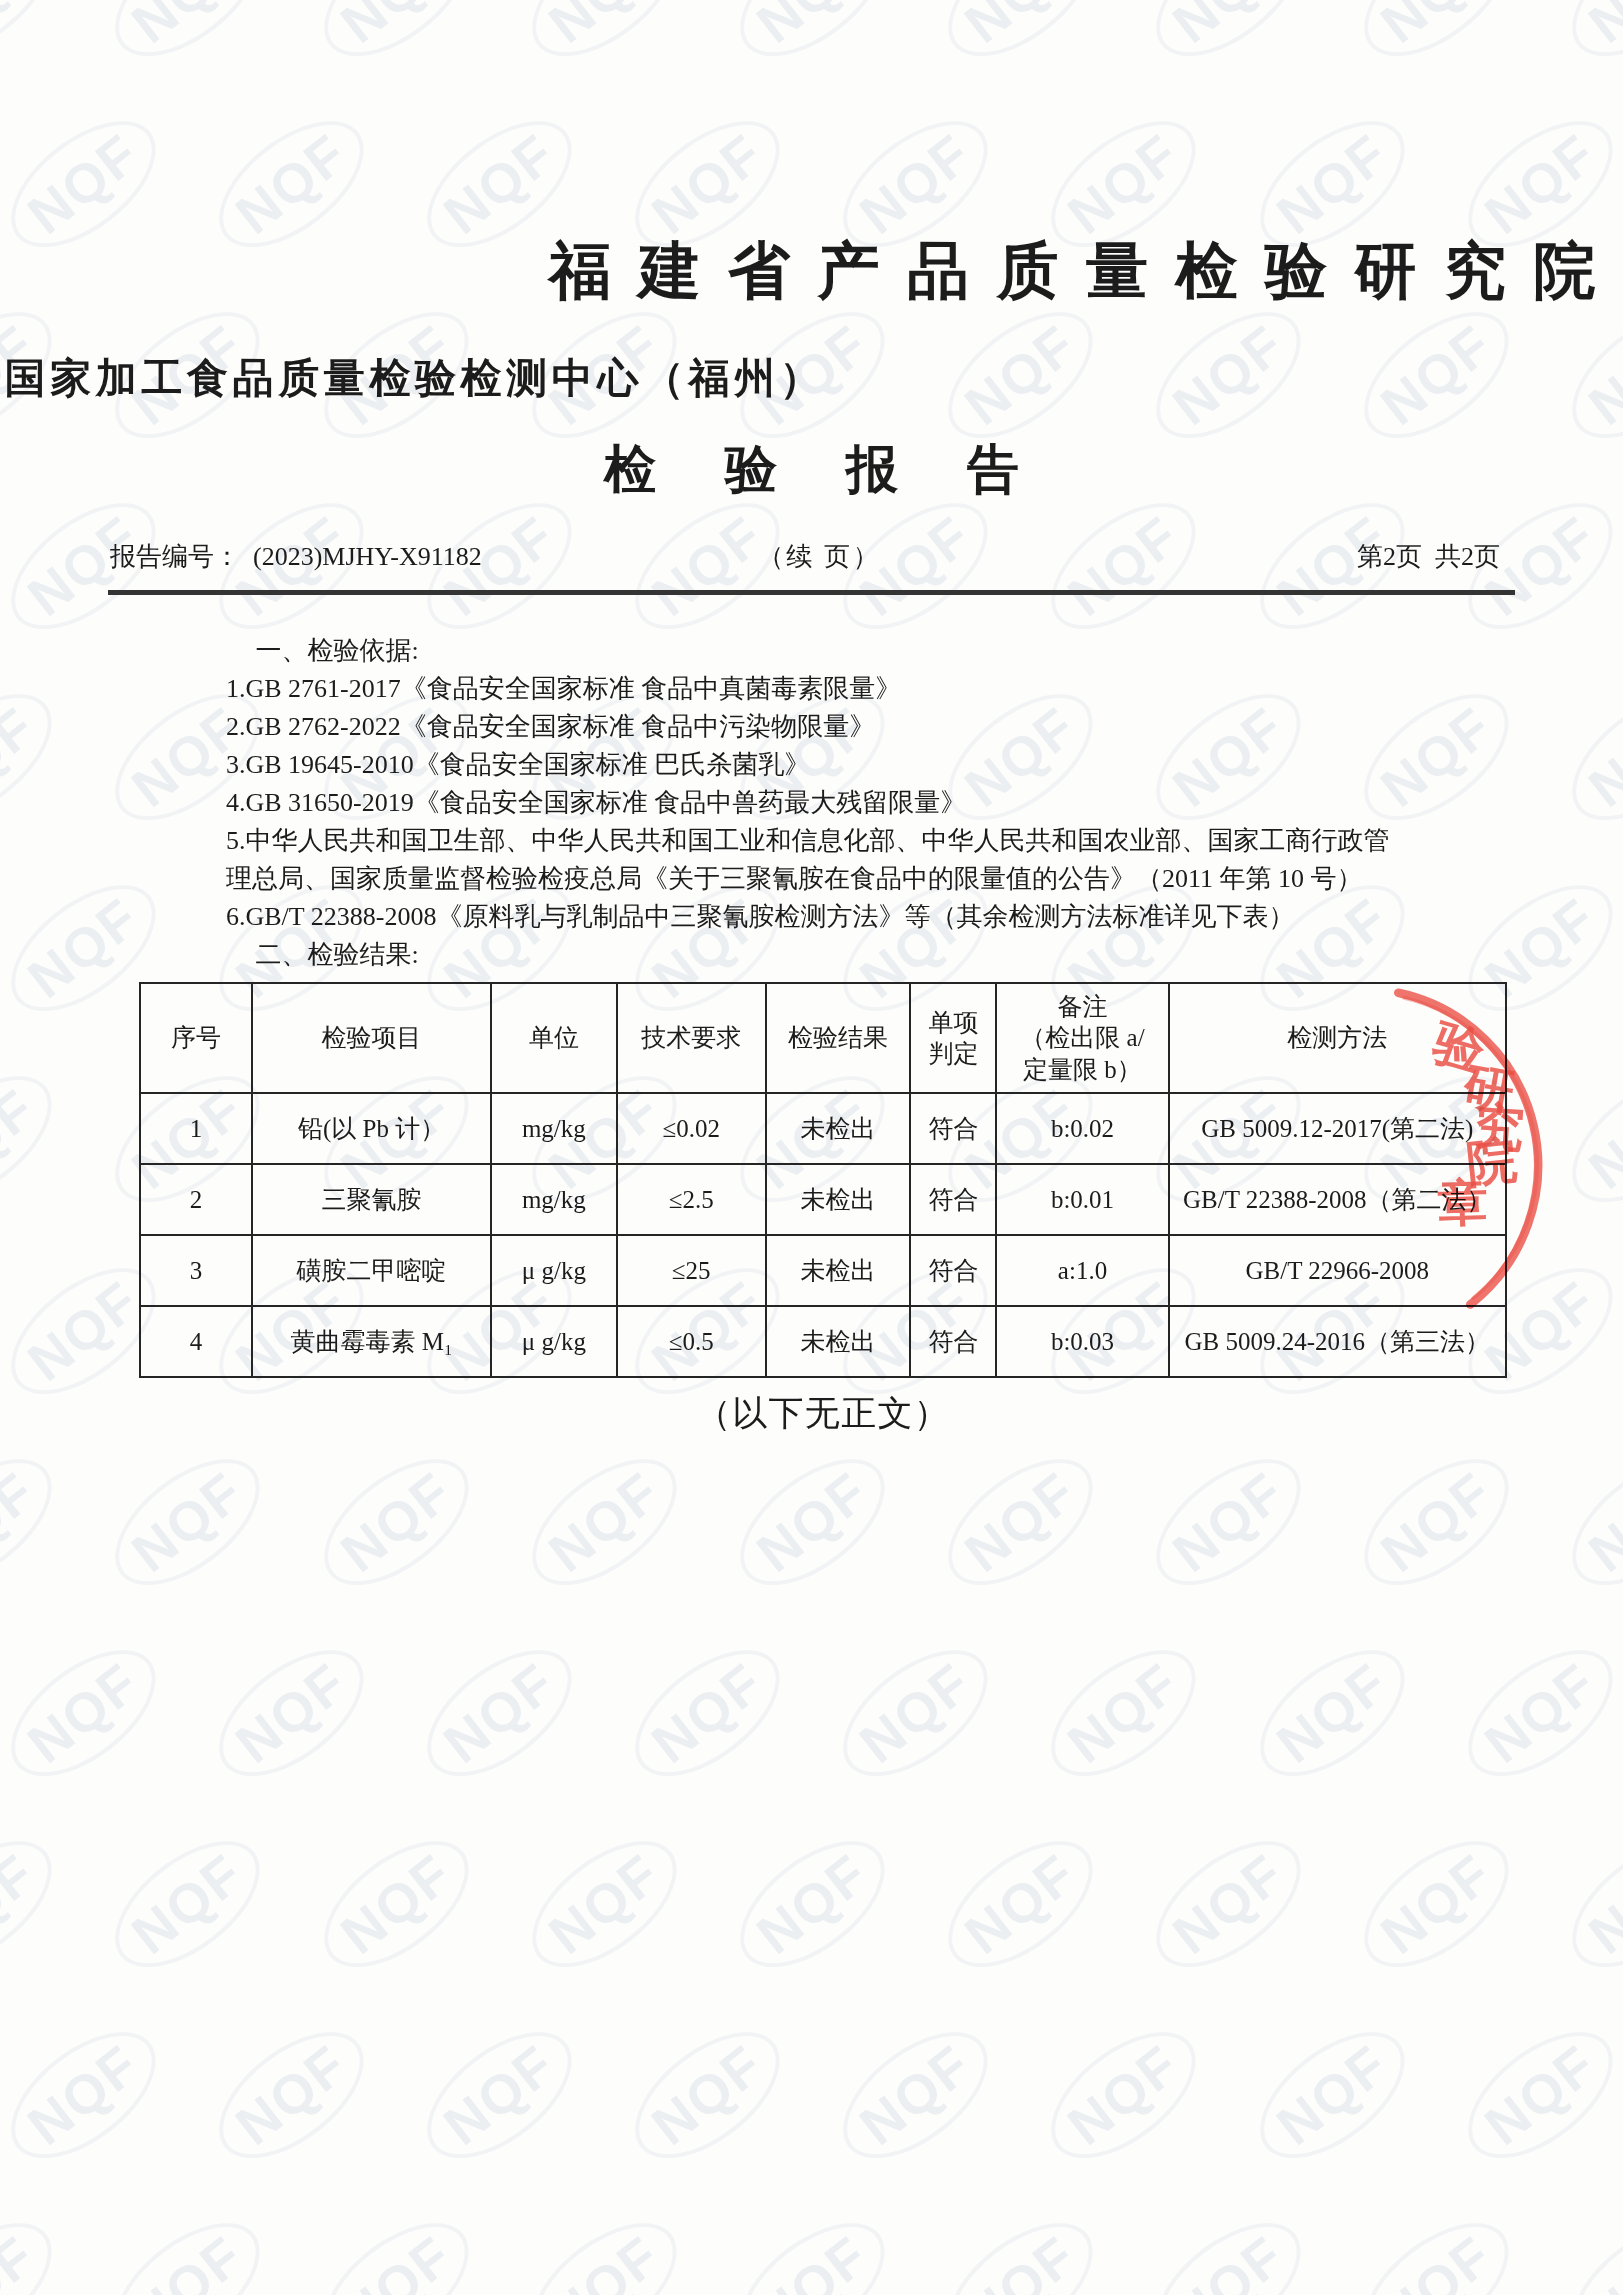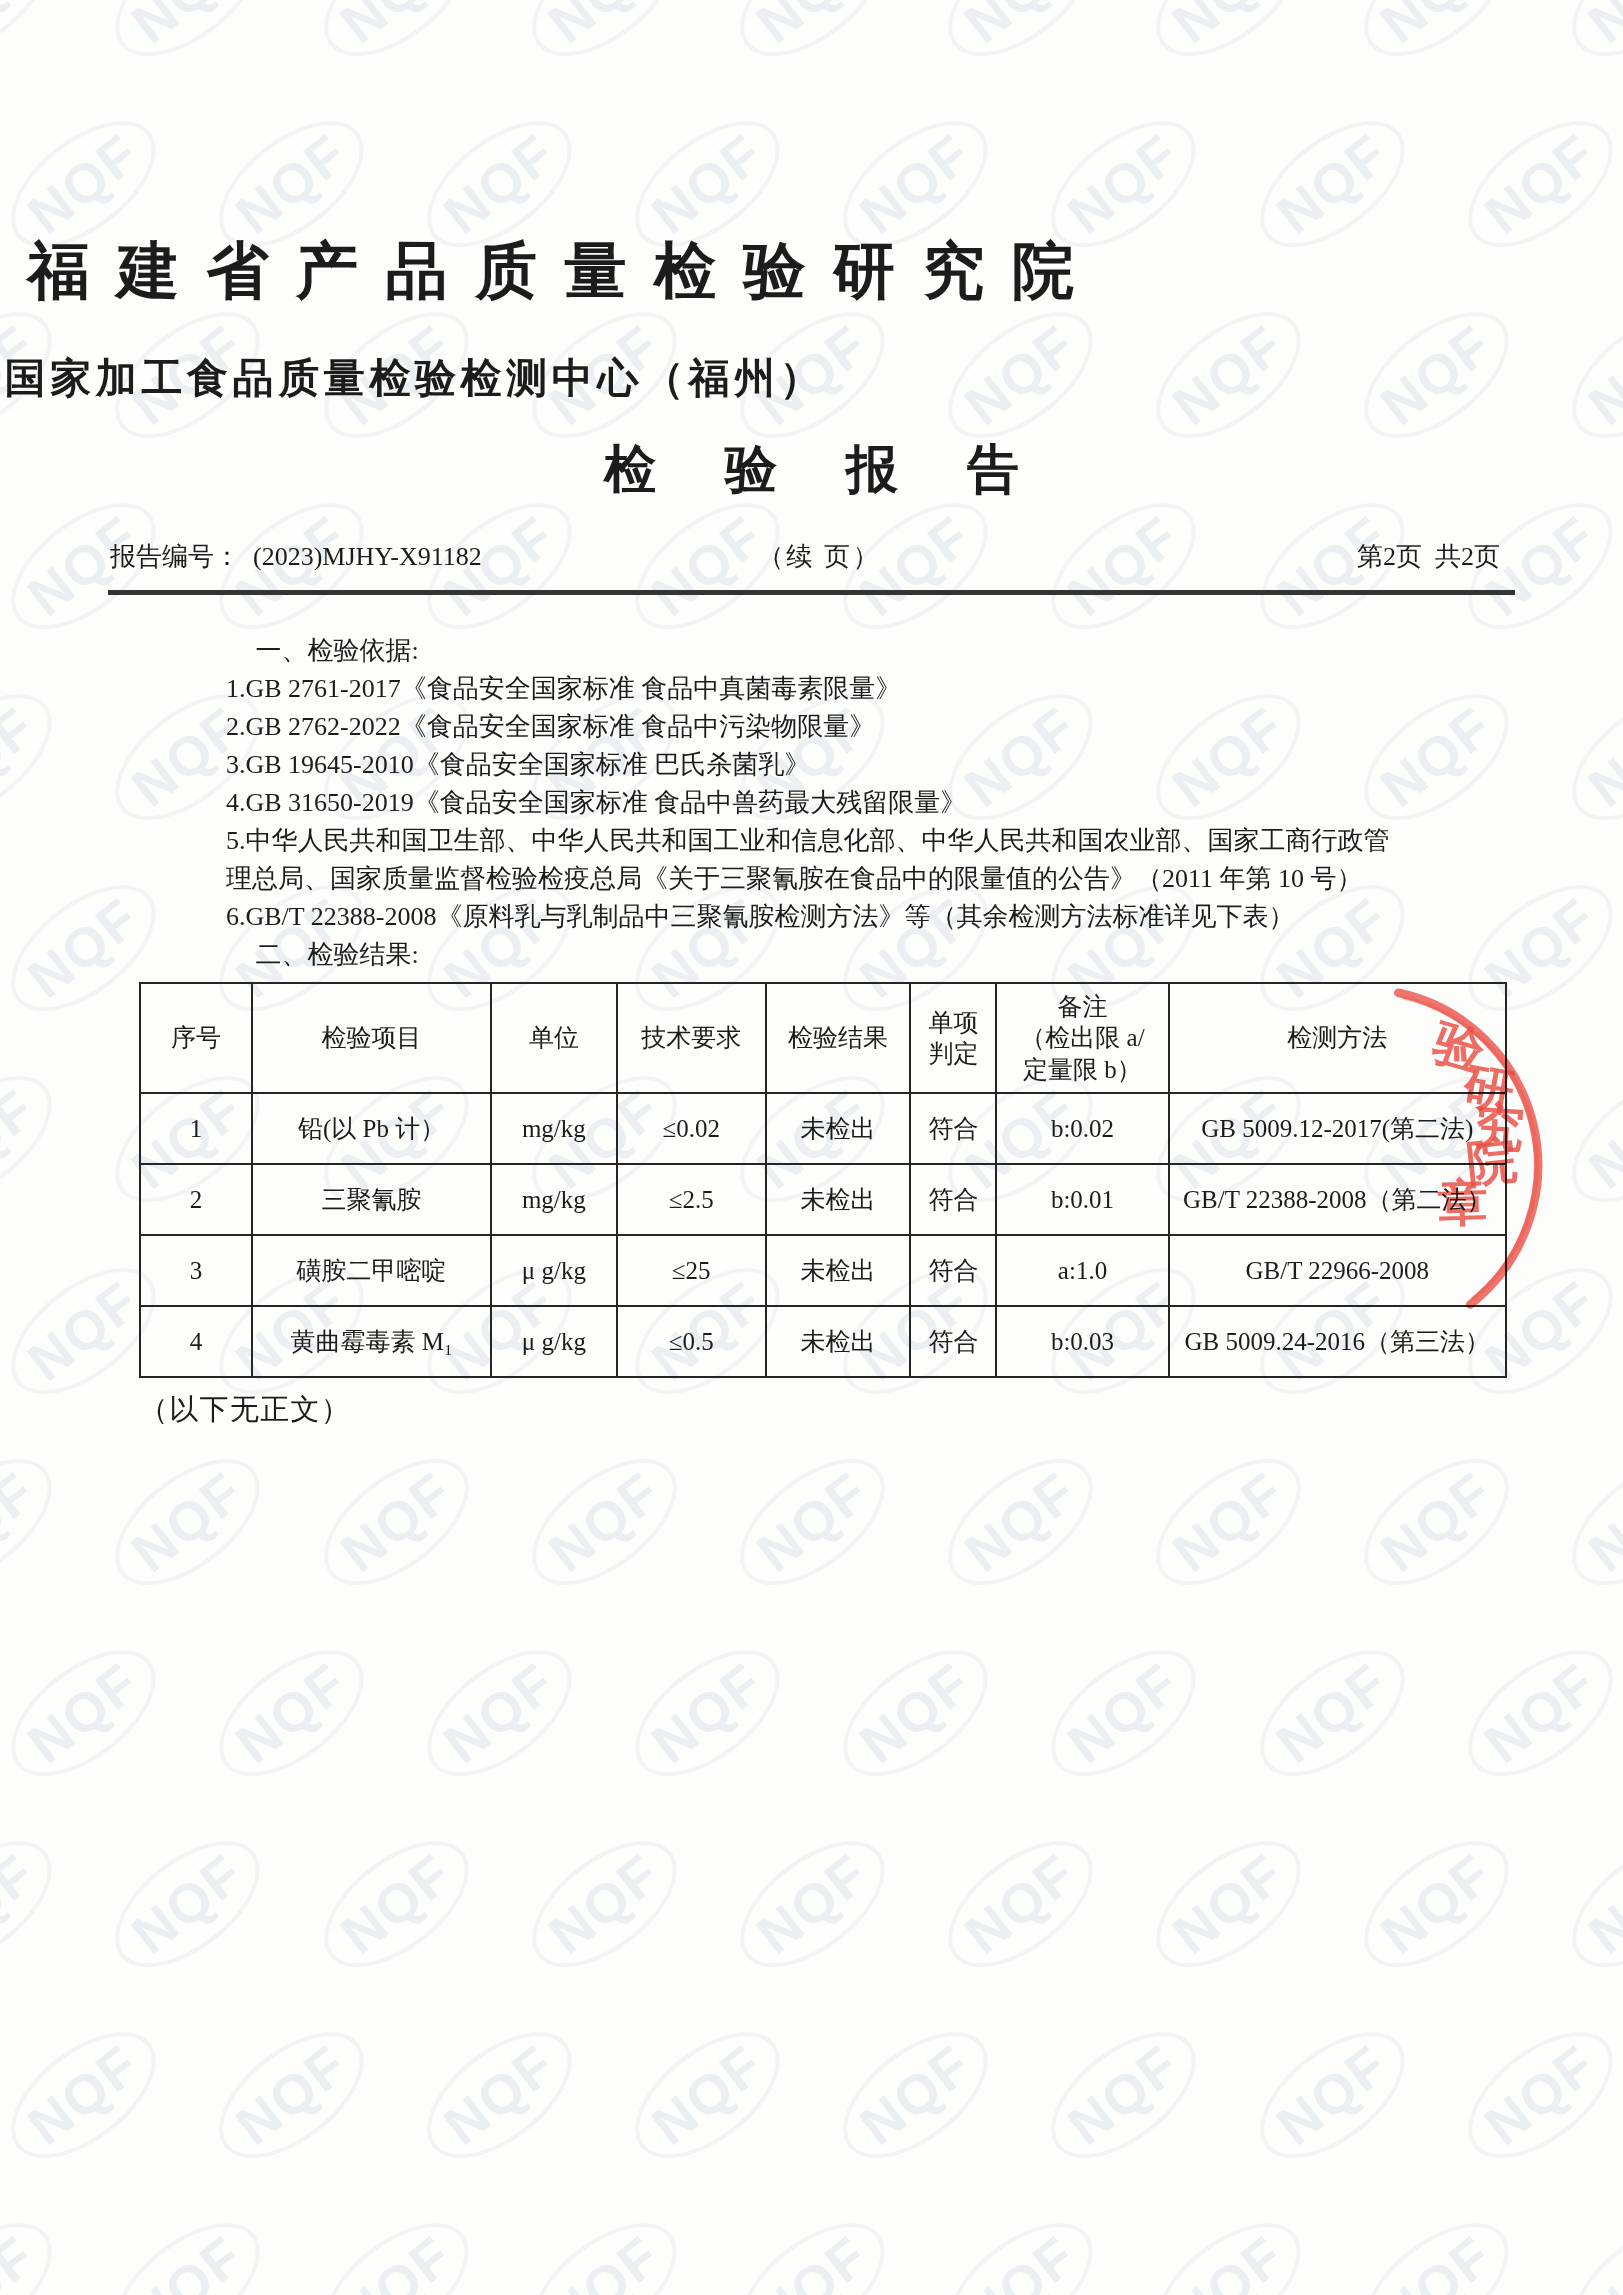--- a/index.html
+++ b/index.html
@@ -23,21 +23,21 @@
     border:4.6px solid rgba(200,208,217,0.22);
     border-radius:50%;
     padding:9.2px 19.6px;
     transform:rotate(-38deg);
     white-space:nowrap;
   }
   
   .content { position:relative; z-index:1; }
   .org-title {
     margin-top:229px;
-    text-align:left;
+    text-align:right;
     font-size:62px; font-weight:bold;
     letter-spacing:27.5px; text-indent:27.5px;
     white-space:nowrap;
   }
   .center-title {
     margin-top:38px;
     text-align:left;
     font-family:"Liberation Sans","DejaVu Sans",sans-serif;
     font-size:41px; font-weight:bold;
     letter-spacing:4.6px; text-indent:4.6px;
@@ -89,21 +89,22 @@
   }
   table.results { border:2.6px solid #252525; }
   table.results th { font-weight:normal; height:110px; line-height:1.25; }
   table.results td { height:71px; }
   td.al, th.al { text-align:left; padding-left:18.3px; }
   td.method { text-align:left; padding-left:11.8px; }
   .multiline { white-space:pre-line; }
   .end-note {
     margin-top:11.8px;
     width:1368px; margin-left:139px;
-    font-size:29px; letter-spacing:1.3px;
+    text-align:center;
+    font-size:35px; letter-spacing:1.3px;
   }
   
   .stamp {
     position:absolute; left:1293px; top:933px;
     width:353px; height:445px;
     z-index:2; pointer-events:none;
     mix-blend-mode:multiply;
   }
   .stamp svg { position:absolute; left:0; top:0; }
   .stamp .sc {

